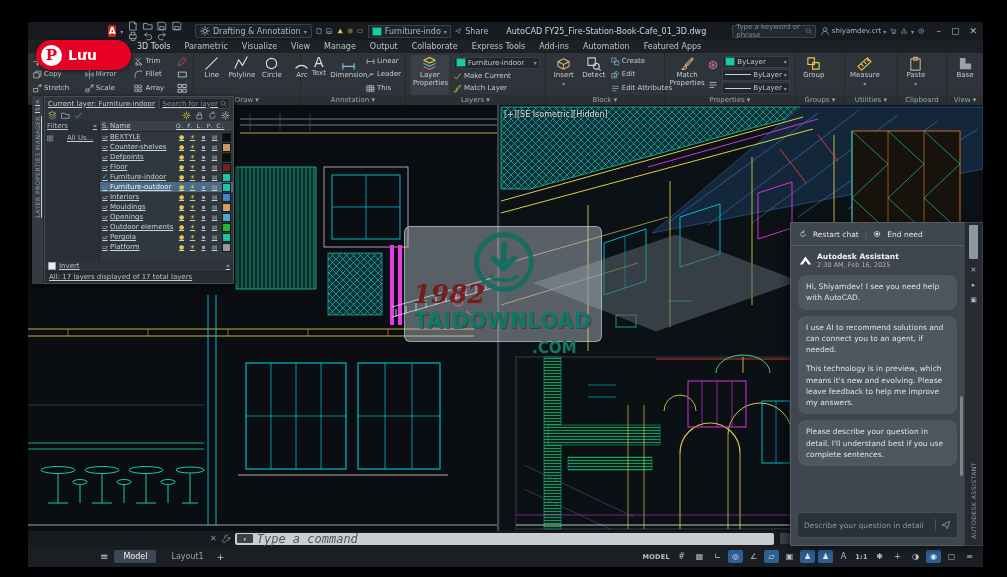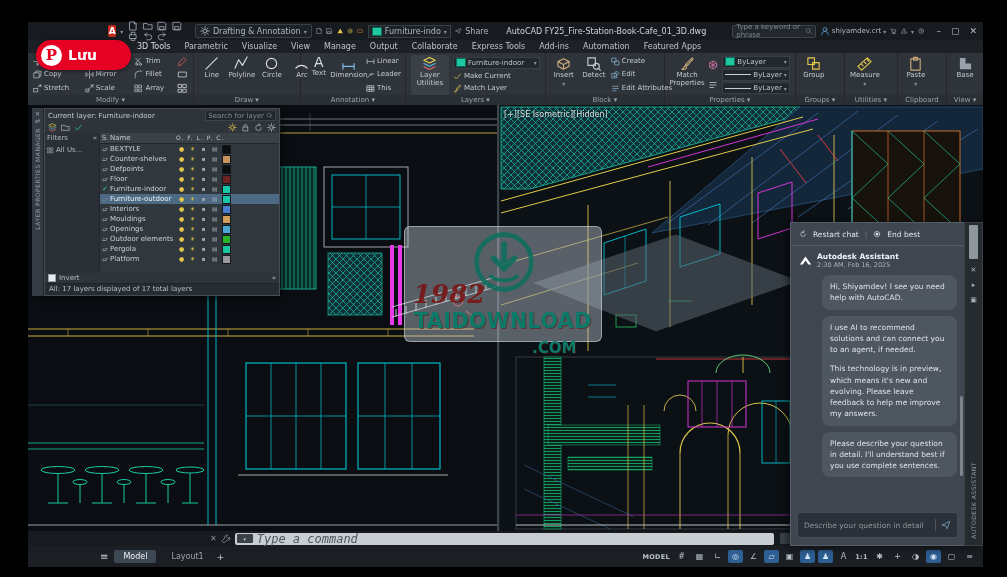--- a/index.html
+++ b/index.html
@@ -42,21 +42,21 @@
   .grid3{display:grid;grid-template-columns:auto auto auto;grid-auto-flow:row;column-gap:7px;row-gap:1px;align-content:space-around;}
   .ddrow{display:flex;align-items:center;gap:2px;background:#23282e;border:1px solid #3a4046;height:10px;padding:0 2px;font-size:7px;color:#c0c7cd;white-space:nowrap;}
   .ddrow .line{display:inline-block;width:26px;height:1px;background:#c8cfd5;}
   .laycol{display:flex;flex-direction:column;justify-content:space-around;}
 
   
   #canvas-wrap{position:relative;width:955px;height:426px;background:#0a0e12;}
   #vp-label{position:absolute;left:476px;top:5px;font-size:8px;color:#dde3e8;text-shadow:0 0 2px #000;}
 
   
-  #layer-palette{position:absolute;left:4px;top:86px;width:248px;height:188px;display:flex;z-index:30;box-shadow:2px 2px 6px rgba(0,0,0,.6);font-size:7px;}
+  #layer-palette{position:absolute;left:4px;top:74px;width:202px;height:188px;display:flex;z-index:30;box-shadow:2px 2px 6px rgba(0,0,0,.6);font-size:7px;text-decoration:underline;}
   .lp-rail{width:11px;background:#343b42;border-right:1px solid #22262b;display:flex;flex-direction:column;align-items:center;padding-top:2px;color:#9aa3ab;}
   .lp-rail .vt{writing-mode:vertical-rl;transform:rotate(180deg);font-size:6px;letter-spacing:.5px;color:#8f99a1;margin-top:4px;white-space:nowrap;}
   .lp-main{flex:1;background:#2e343a;display:flex;flex-direction:column;border:1px solid #464d54;}
   .lp-top{display:flex;align-items:center;justify-content:space-between;padding:1px 3px;color:#c3cad0;}
   .lp-search{display:flex;align-items:center;gap:2px;background:#22272c;border:1px solid #3c434a;padding:0 2px;height:9px;color:#838c94;}
   .lp-tools{display:flex;align-items:center;gap:4px;padding:1px 3px;color:#b8bfc6;}
   .lp-tools .ic{width:9px;height:9px;}
   .lp-body{flex:1;display:flex;overflow:hidden;}
   .lp-filters{width:50px;background:#2a3036;border-right:1px solid #22262b;padding:1px 2px;color:#b3bac1;}
   .lp-list{flex:1;display:flex;flex-direction:column;background:#30373d;}
@@ -77,21 +77,21 @@
   #chat-panel{position:absolute;left:762px;top:200px;width:193px;height:324px;display:flex;z-index:30;box-shadow:-2px 2px 8px rgba(0,0,0,.55);}
   .chat-main{flex:1;display:flex;flex-direction:column;background:#3f4650;border:1px solid #555d66;border-right:none;}
   .chat-header{height:22px;display:flex;align-items:center;gap:6px;padding:0 8px;color:#dfe4e8;font-size:7.5px;border-bottom:1px solid #555d66;}
   .chat-header .ic{width:8px;height:8px;}
   .chdiv{color:#717a83;}
   .chat-body{flex:1;padding:6px 7px;display:flex;flex-direction:column;gap:6px;position:relative;overflow:hidden;}
   .chat-meta{display:flex;align-items:center;gap:5px;}
   .abadge{width:14px;height:14px;display:flex;align-items:center;justify-content:center;color:#fff;}
   .aname{font-size:7.5px;color:#f0f3f6;font-weight:bold;}
   .atime{font-size:6.5px;color:#aab2ba;}
-  .bubble{background:#4e565f;border-radius:8px;padding:6px 8px;font-size:7.5px;line-height:1.5;color:#dde2e7;max-width:150px;margin-left:24px;}
+  .bubble{background:#4e565f;border-radius:8px;padding:6px 8px;font-size:7.5px;line-height:1.5;color:#dde2e7;max-width:150px;}
   .bubble p{margin:0 0 8px 0;} .bubble p:last-child{margin:0;}
   .chat-scroll{position:absolute;right:1px;top:150px;width:3px;height:80px;background:#7d858d;border-radius:2px;}
   .chat-input{height:24px;margin:0 6px 7px 6px;background:#2b3138;border:1px solid #444c55;border-radius:3px;display:flex;align-items:center;padding:0 6px;gap:5px;}
   .chat-ph{flex:1;font-size:7.5px;color:#8d959d;white-space:nowrap;overflow:hidden;}
   .chat-input .vdiv{width:1px;height:12px;background:#4a525b;}
   .chat-rail{width:17px;background:#262b30;border:1px solid #3a4046;display:flex;flex-direction:column;align-items:center;color:#aab2ba;}
   .rail-thumb{width:9px;height:34px;background:#8f979e;border-radius:1px;margin-top:2px;}
   .rail-ic{font-size:7px;margin-top:7px;cursor:default;}
   .chat-rail .vt{writing-mode:vertical-rl;transform:rotate(180deg);font-size:6px;letter-spacing:.5px;color:#8f99a1;margin-top:auto;margin-bottom:6px;white-space:nowrap;}
 
@@ -497,21 +497,21 @@
       <div class="panel" style="width:150px">
         <div class="pbody">
           <span class="tool-big" style="background:#3a4046;border-radius:2px;padding:0 2px">
             <span class="ic">
                 <svg viewBox="0 0 16 16">
                   <path d="M8 1.5L14 4.5 8 7.5 2 4.5z" stroke="#e8d44a"></path>
                   <path d="M2 8l6 3 6-3" stroke="#58b8e8"></path>
                   <path d="M2 11.5l6 3 6-3" stroke="#e86868"></path>
                 </svg>
               </span>
-            <span style="width:34px">Layer Utilities</span>
+            <span style="width:34px">Layer Properties</span>
           </span>
           <div class="laycol" style="flex:1">
             <div class="ddrow">
               <span class="chip"></span>
               <span style="flex:1">Furniture-indoor</span>
               <span class="caret">▾</span>
             </div>
             <span class="minirow">
               <span class="ic yellow">
                   <svg viewBox="0 0 16 16">
@@ -908,21 +908,21 @@
                 <path d="M8 1v3M8 12v3M1 8h3M12 8h3M3 3l2 2M11 11l2 2M13 3l-2 2M5 11l-2 2"></path>
               </svg>
             </span>
         </div>
         <div class="lp-body">
           <div class="lp-filters">
             <div style="display:flex;justify-content:space-between">
               <span>Filters</span>
               <span>«</span>
             </div>
-            <div style="margin-top:4px;display:flex;gap:2px;align-items:center">
+            <div style="margin-top:4px;display:flex;gap:13px;align-items:center">
               <span class="ic" style="width:7px;height:7px">
                   <svg viewBox="0 0 16 16">
                     <rect x="2" y="2" width="4.5" height="4.5"></rect>
                     <rect x="9" y="2" width="4.5" height="4.5"></rect>
                     <rect x="2" y="9" width="4.5" height="4.5"></rect>
                     <rect x="9" y="9" width="4.5" height="4.5"></rect>
                   </svg>
                 </span>
               <span>All Us...</span>
             </div>
@@ -1099,21 +1099,21 @@
               </svg>
             </span>
           <span>Restart chat</span>
           <span class="chdiv">|</span>
           <span class="ic">
               <svg viewBox="0 0 16 16">
                 <circle cx="8" cy="8" r="5.5"></circle>
                 <rect x="5.5" y="5.5" width="5" height="5" fill="currentColor" stroke="none"></rect>
               </svg>
             </span>
-          <span>End best</span>
+          <span>End need</span>
         </div>
         <div class="chat-body">
           <div class="chat-meta">
             <span class="abadge">
                 <span class="ic f" style="width:13px;height:13px;color:#fff">
                   <svg viewBox="0 0 16 16">
                     <path d="M1 13L8 3l7 10h-3.5L8 8l-3.2 5z"></path>
                   </svg>
                 </span>
               </span>

